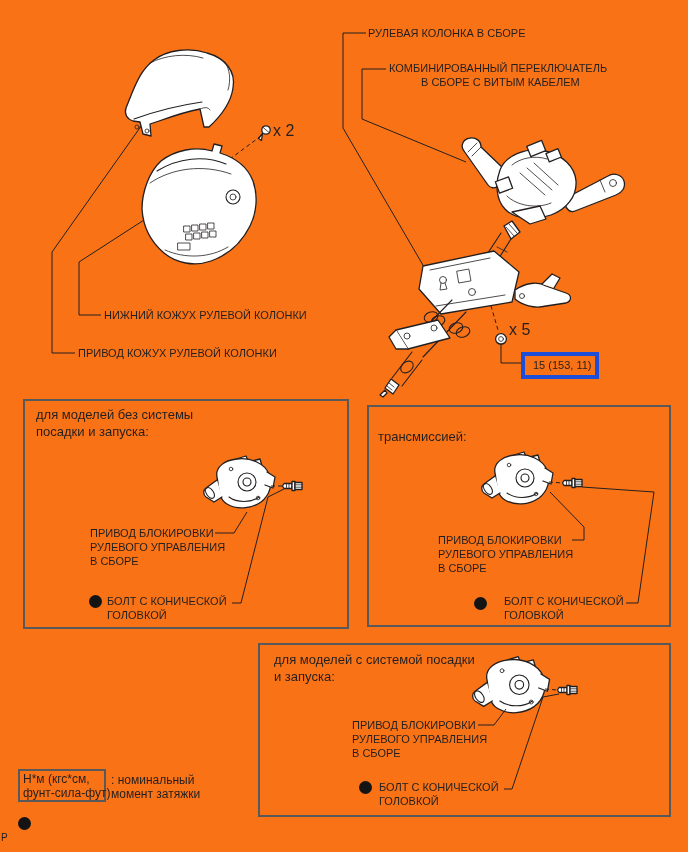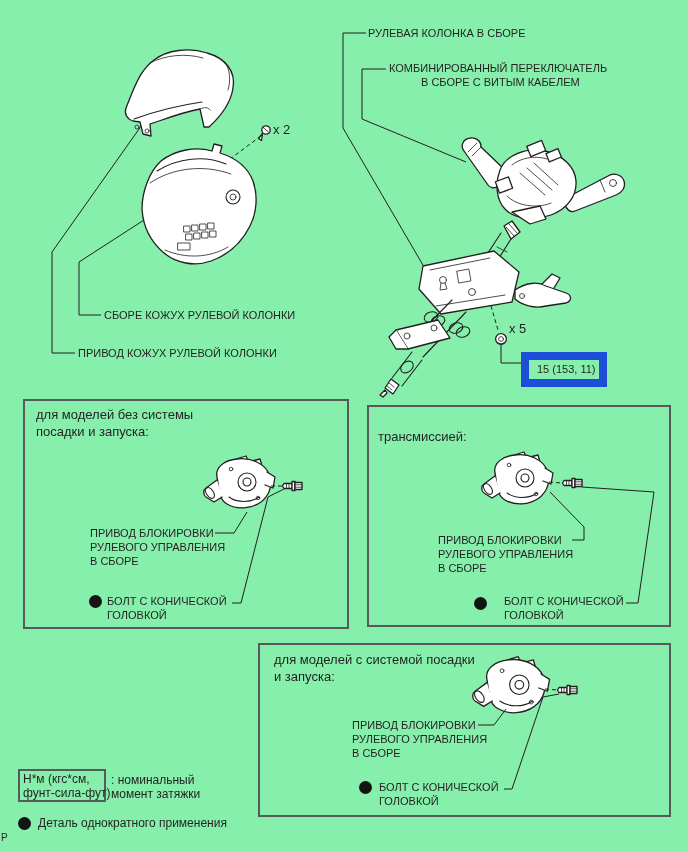--- a/index.html
+++ b/index.html
@@ -1,25 +1,25 @@
 <!DOCTYPE html>
 <html><head>
 <meta charset="utf-8">
 <style>
   html,body{margin:0;padding:0;background:#ffffff;}
   .page{
-    position:relative;width:688px;height:852px;background:#86efac;
+    position:relative;width:688px;height:852px;background:#f97316;
     font-family:"Liberation Sans",sans-serif;color:#231f20;overflow:hidden;
   }
   .lbl{position:absolute;white-space:nowrap;font-size:11px;line-height:14px;color:#231f20;}
   .title{position:absolute;white-space:nowrap;font-size:13px;line-height:17px;color:#231f20;}
   .small{position:absolute;white-space:nowrap;font-size:12px;line-height:14px;color:#231f20;}
-  .qty{position:absolute;white-space:nowrap;font-size:13px;color:#231f20;}
+  .qty{position:absolute;white-space:nowrap;font-size:16px;color:#231f20;}
   .vbox{position:absolute;border:2px solid #58595b;background:transparent;}
-  .tqbox{position:absolute;border:8px solid #1d4ed8;font-size:11px;line-height:19px;padding-left:8px;white-space:nowrap;}
+  .tqbox{position:absolute;border:4px solid #1d4ed8;font-size:11px;line-height:19px;padding-left:8px;white-space:nowrap;}
   .bullet{position:absolute;width:13px;height:13px;border-radius:50%;background:#141414;}
   .corner{position:absolute;font-size:10px;color:#231f20;}
   svg.art{position:absolute;left:0;top:0;}
   svg.art *{vector-effect:non-scaling-stroke;}
   .ln{fill:none;stroke:#231f20;stroke-width:1;}
   .art-st{fill:#ffffff;stroke:#231f20;stroke-width:1.3;stroke-linejoin:round;stroke-linecap:round;}
   .art-ln{fill:none;stroke:#231f20;stroke-width:1.1;stroke-linejoin:round;stroke-linecap:round;}
   .thin{stroke-width:0.8;}
   .dash{stroke-dasharray:4 3;}
 </style>
@@ -177,21 +177,21 @@
     <g>
       <use href="#sym-taper-bolt" transform="translate(559,690)"></use>
     </g>
     <path class="ln" d="M478,725 L494,725 L506,709"></path>
     <path class="ln" d="M504,789 L512,789 L543,697 L559,694"></path>
   </svg>
 
   <div class="lbl" style="left:368px;top:26px;">РУЛЕВАЯ КОЛОНКА В СБОРЕ</div>
   <div class="lbl" style="left:389px;top:61px;">КОМБИНИРОВАННЫЙ ПЕРЕКЛЮЧАТЕЛЬ</div>
   <div class="lbl" style="left:389px;top:75px;padding-left:32px;">В СБОРЕ С ВИТЫМ КАБЕЛЕМ</div>
-  <div class="lbl" style="left:104px;top:308px;">СБОРЕ КОЖУХ РУЛЕВОЙ КОЛОНКИ</div>
+  <div class="lbl" style="left:104px;top:308px;">НИЖНИЙ КОЖУХ РУЛЕВОЙ КОЛОНКИ</div>
   <div class="lbl" style="left:78px;top:346px;">ПРИВОД КОЖУХ РУЛЕВОЙ КОЛОНКИ</div>
   <div class="qty" style="left:273px;top:122px;">x 2</div>
   <div class="qty" style="left:509px;top:321px;">x 5</div>
   <div class="tqbox" style="left:521px;top:352px;width:62px;height:19px;">
     <span>15 (153, 11)</span>
   </div>
 
   <div class="vbox" style="left:23px;top:399px;width:322px;height:226px;"></div>
   <div class="title" style="left:36px;top:406px;text-align:center;">для моделей без системы</div>
   <div class="title" style="left:36px;top:423px;">посадки и запуска:</div>
@@ -220,16 +220,15 @@
   <span class="bullet" style="left:359px;top:781px;"></span>
   <div class="lbl" style="left:379px;top:780px;">БОЛТ С КОНИЧЕСКОЙ</div>
   <div class="lbl" style="left:379px;top:794px;">ГОЛОВКОЙ</div>
 
   <div class="vbox" style="left:18px;top:769px;width:84px;height:29px;"></div>
   <div class="small" style="left:23px;top:772px;">Н*м (кгс*см,</div>
   <div class="small" style="left:23px;top:786px;">фунт-сила-фут)</div>
   <div class="small" style="left:111px;top:773px;">: номинальный</div>
   <div class="small" style="left:111px;top:787px;">момент затяжки</div>
   <span class="bullet" style="left:18px;top:817px;"></span>
-  <div class="small" style="left:38px;top:816px;">Деталь однократного применения</div>
 
   <div class="corner" style="left:1px;top:832px;">P</div>
 </div>
 
 </body></html>

